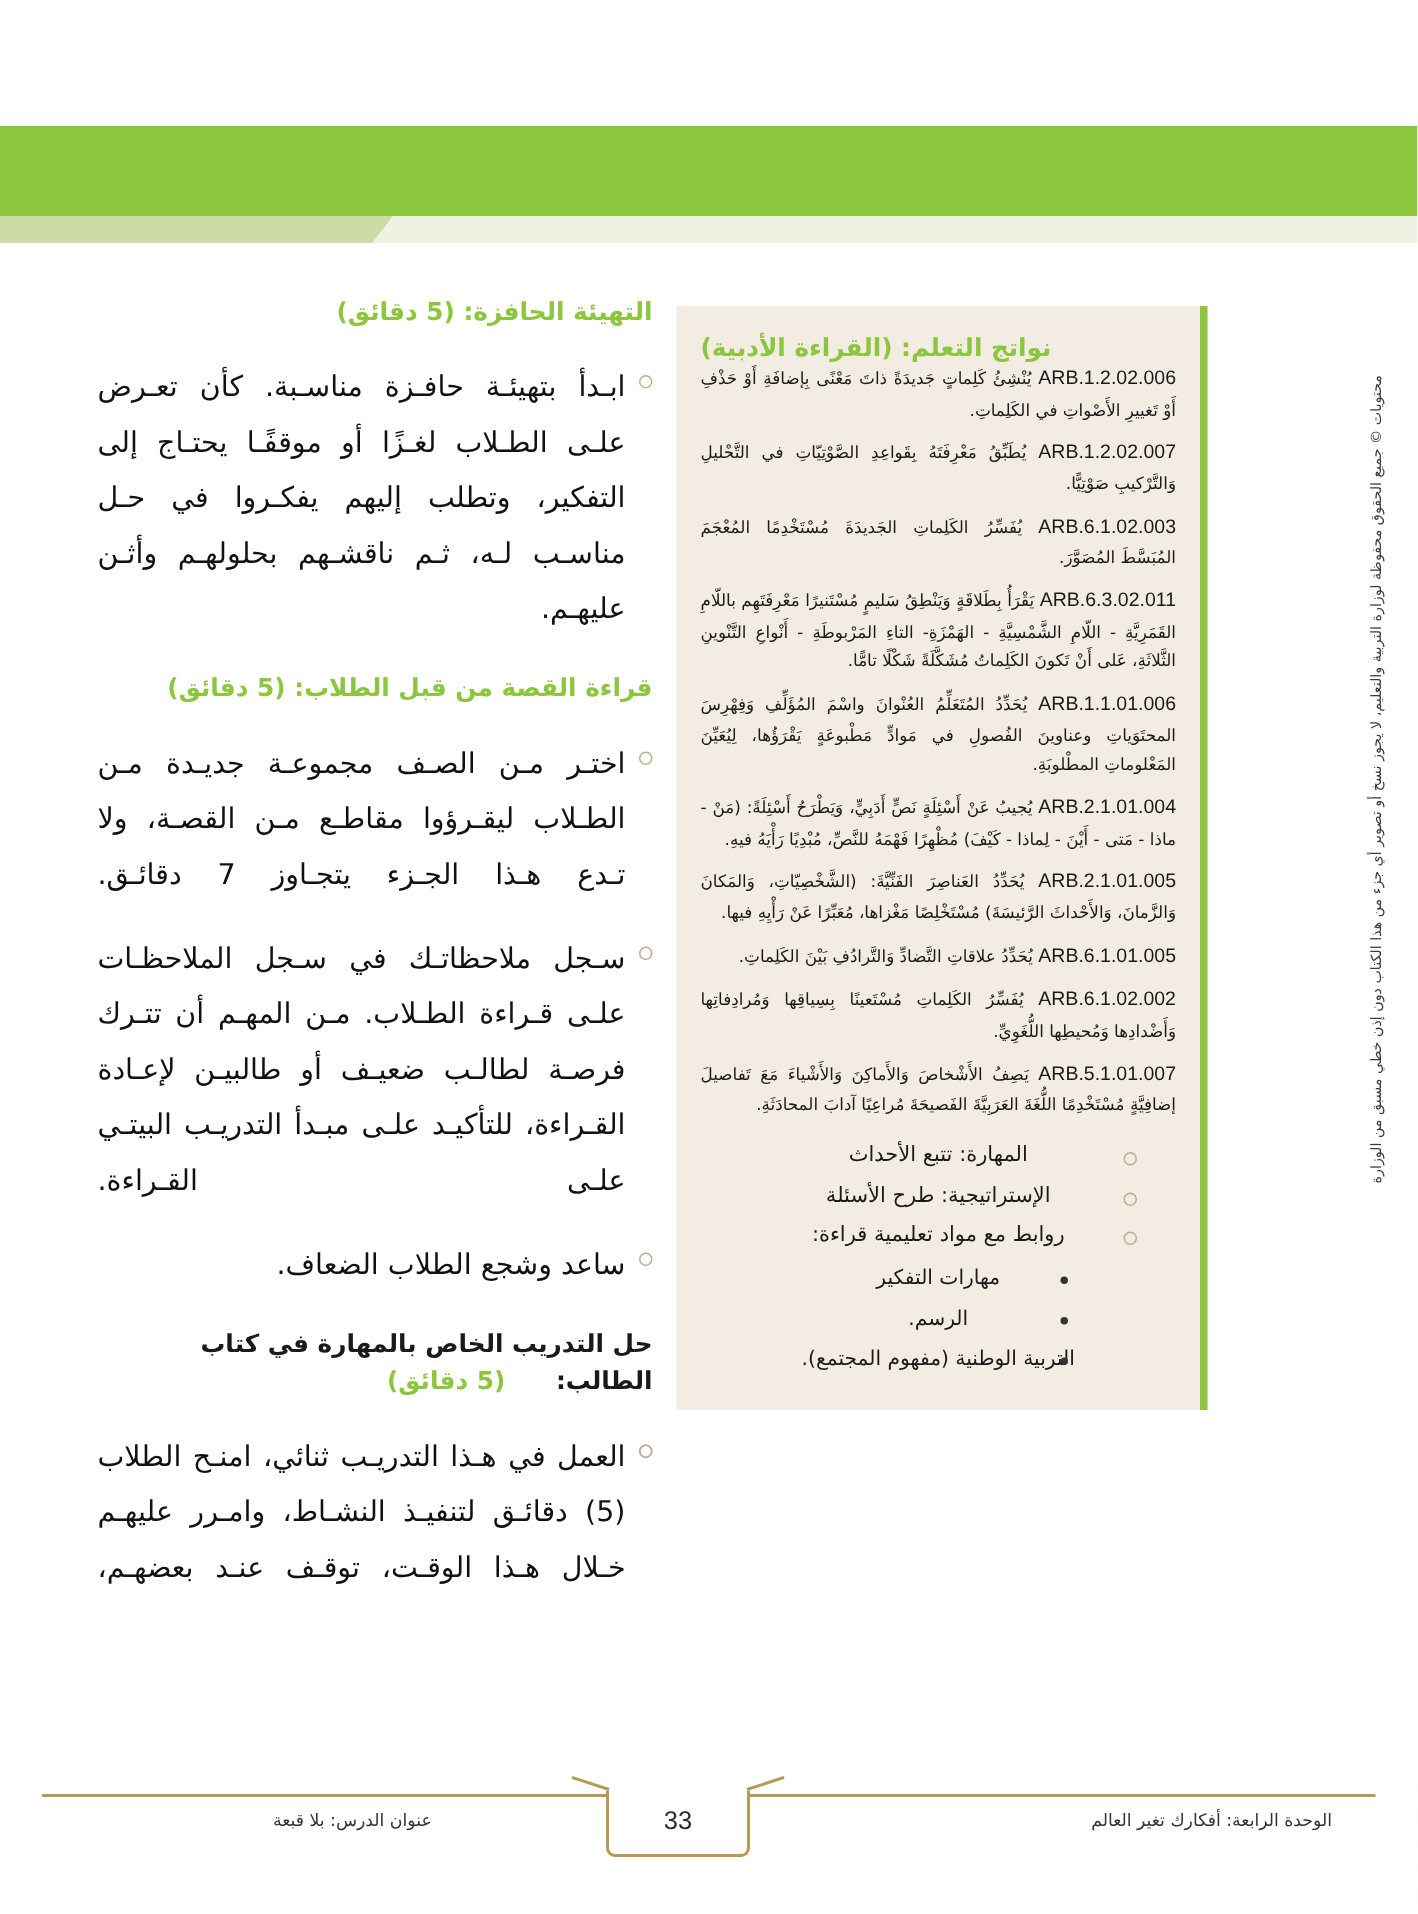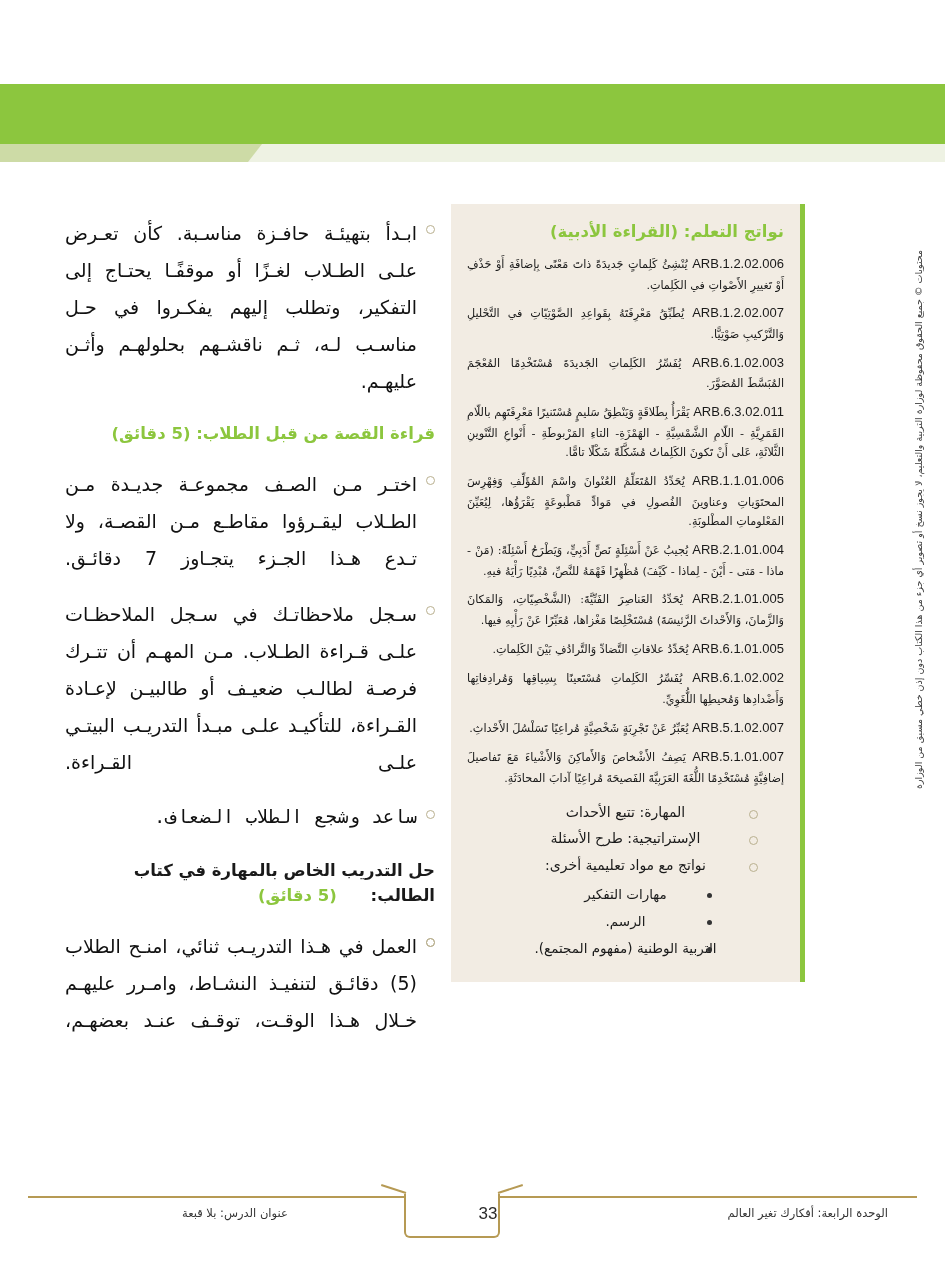--- a/index.html
+++ b/index.html
@@ -68,22 +68,22 @@
     width: 354px;
     background: #f2ece3;
     border-right: 5px solid #8cc63e;
     padding: 18px 16px 20px 16px;
     box-sizing: border-box;
   }
   .outcomes-title {
     color: #8cc63e;
     font-size: 16.5px;
     font-weight: bold;
-    text-align: right;
-    margin-bottom: 12px;
+    text-align: left;
+    margin-bottom: 0;
     direction: rtl;
   }
   .outcome-item {
     font-size: 11.2px;
     line-height: 1.75;
     color: #1a1a1a;
     text-align: justify;
     direction: rtl;
     margin-bottom: 7px;
   }
@@ -171,21 +171,21 @@
   }
   .step-line .circ {
     position: absolute;
     right: 0;
     top: 10px;
     width: 7px;
     height: 7px;
     border: 1.4px solid #b9b08f;
     border-radius: 50%;
   }
-  .step-line.noJ { text-align-last: right; font-family: Liberation Mono, monospace; }
+  .step-line.noJ { text-align-last: right; }
 
   
   .side-strip {
     position: absolute;
     top: 250px;
     right: 14px;
     width: 26px;
     height: 700px;
     color: #3b3b3b;
     font-size: 9.5px;
@@ -243,21 +243,20 @@
   .footer-tab:after  { right: -26px; transform: rotate(-18deg); transform-origin: left center;}
   .page-number {
     position: absolute;
     top: 8px;
     left: 404px;
     width: 96px;
     text-align: center;
     font-family: "Liberation Sans", sans-serif;
     font-size: 17px;
     color: #2b2b2b;
-    padding-left: 36px;
   }
   .footer-right {
     position: absolute;
     top: 10px;
     right: 57px;
     font-size: 11.5px;
     color: #333;
     direction: rtl;
   }
   .footer-left {
@@ -296,39 +295,39 @@
 
     <div class="outcome-item"><span class="code">ARB.1.2.02.006</span> <span>يُنْشِئُ كَلِماتٍ جَديدَةً ذاتَ مَعْنًى بِإضافَةِ أَوْ حَذْفِ أَوْ تَغييرِ الأَصْواتِ في الكَلِماتِ.</span></div>
     <div class="outcome-item"><span class="code">ARB.1.2.02.007</span> <span>يُطَبِّقُ مَعْرِفَتَهُ بِقَواعِدِ الصَّوْتِيّاتِ في التَّحْليلِ وَالتَّرْكيبِ صَوْتِيًّا.</span></div>
     <div class="outcome-item"><span class="code">ARB.6.1.02.003</span> <span>يُفَسِّرُ الكَلِماتِ الجَديدَةَ مُسْتَخْدِمًا المُعْجَمَ المُبَسَّطَ المُصَوَّرَ.</span></div>
     <div class="outcome-item"><span class="code">ARB.6.3.02.011</span> <span>يَقْرَأُ بِطَلاقَةٍ وَيَنْطِقُ سَليمٍ مُسْتَنيرًا مَعْرِفَتَهِم باللّامِ القَمَرِيَّةِ - اللّامِ الشَّمْسِيَّةِ - الهَمْزَةِ- التاءِ المَرْبوطَةِ - أَنْواعِ التَّنْوينِ الثَّلاثَةِ، عَلى أَنْ تَكونَ الكَلِماتُ مُشَكَّلَةً شَكْلًا تامًّا.</span></div>
     <div class="outcome-item"><span class="code">ARB.1.1.01.006</span> <span>يُحَدِّدُ المُتَعَلِّمُ العُنْوانَ واسْمَ المُؤَلِّفِ وَفِهْرِسَ المحتَوَياتِ وعناوينَ الفُصولِ في مَوادٍّ مَطْبوعَةٍ يَقْرَؤُها، لِيُعَيِّنَ المَعْلوماتِ المطْلوبَةِ.</span></div>
     <div class="outcome-item"><span class="code">ARB.2.1.01.004</span> <span>يُجيبُ عَنْ أَسْئِلَةٍ نَصٍّ أَدَبِيٍّ، وَيَطْرَحُ أَسْئِلَةً: (مَنْ - ماذا - مَتى - أَيْنَ - لِماذا - كَيْفَ) مُظْهِرًا فَهْمَهُ للنَّصِّ، مُبْدِيًا رَأْيَهُ فيهِ.</span></div>
     <div class="outcome-item"><span class="code">ARB.2.1.01.005</span> <span>يُحَدِّدُ العَناصِرَ الفَنِّيَّةَ: (الشَّخْصِيّاتِ، وَالمَكانَ وَالزَّمانَ، وَالأَحْداثَ الرَّئيسَةَ) مُسْتَخْلِصًا مَغْزاها، مُعَبِّرًا عَنْ رَأْيِهِ فيها.</span></div>
     <div class="outcome-item"><span class="code">ARB.6.1.01.005</span> <span>يُحَدِّدُ علاقاتِ التَّضادِّ وَالتَّرادُفِ بَيْنَ الكَلِماتِ.</span></div>
     <div class="outcome-item"><span class="code">ARB.6.1.02.002</span> <span>يُفَسِّرُ الكَلِماتِ مُسْتَعينًا بِسِياقِها وَمُرادِفاتِها وَأَضْدادِها وَمُحيطِها اللُّغَوِيِّ.</span></div>
-    <div class="outcome-item"><span class="code">ARB.5.1.02.007</span> <span>يُعَبِّرُ عَنْ تَجْرِبَةٍ شَخْصِيَّةٍ مُراعِيًا تَسَلْسُلَ الأَحْداثِ.</span></div>
     <div class="outcome-item"><span class="code">ARB.5.1.01.007</span> <span>يَصِفُ الأَشْخاصَ وَالأَماكِنَ وَالأَشْياءَ مَعَ تَفاصيلَ إضافِيَّةٍ مُسْتَخْدِمًا اللُّغَةَ العَرَبِيَّةَ الفَصيحَةَ مُراعِيًا آدابَ المحادَثَةِ.</span></div>
 
     <ul class="bullet-list">
       <li><span class="circ"></span><span>المهارة: تتبع الأحداث</span></li>
       <li><span class="circ"></span><span>الإستراتيجية: طرح الأسئلة</span></li>
-      <li><span class="circ"></span><span>نواتج مع مواد تعليمية أخرى:</span></li>
+      <li><span class="circ"></span><span>روابط مع مواد تعليمية قراءة:</span></li>
     </ul>
 
     <ul class="sub-list">
       <li><span class="dot"></span><span>مهارات التفكير</span></li>
       <li><span class="dot"></span><span>الرسم.</span></li>
       <li><span class="dot"></span><span>التربية الوطنية (مفهوم المجتمع).</span></li>
     </ul>
   </section>
 
   <section class="steps-col">
 
     <div class="step-block">
+      <h2 class="step-head">التهيئة الحافزة: (5 دقائق)</h2>
       <p class="step-line"><span class="circ"></span><span>ابـدأ بتهيئـة حافـزة مناسـبة. كأن تعـرض علـى الطـلاب لغـزًا أو موقفًـا يحتـاج إلى التفكير، وتطلب إليهم يفكـروا في حـل مناسـب لـه، ثـم ناقشـهم بحلولهـم وأثـن عليهـم.</span></p>
     </div>
 
     <div class="step-block">
       <h2 class="step-head">قراءة القصة من قبل الطلاب: (5 دقائق)</h2>
       <p class="step-line"><span class="circ"></span><span>اختـر مـن الصـف مجموعـة جديـدة مـن الطـلاب ليقـرؤوا مقاطـع مـن القصـة، ولا تـدع هـذا الجـزء يتجـاوز 7 دقائـق.</span></p>
       <p class="step-line"><span class="circ"></span><span>سـجل ملاحظاتـك في سـجل الملاحظـات علـى قـراءة الطـلاب. مـن المهـم أن تتـرك فرصـة لطالـب ضعيـف أو طالبيـن لإعـادة القـراءة، للتأكيـد علـى مبـدأ التدريـب البيتـي علـى القـراءة.</span></p>
       <p class="step-line noJ"><span class="circ"></span><span>ساعد وشجع الطلاب الضعاف.</span></p>
     </div>
 

